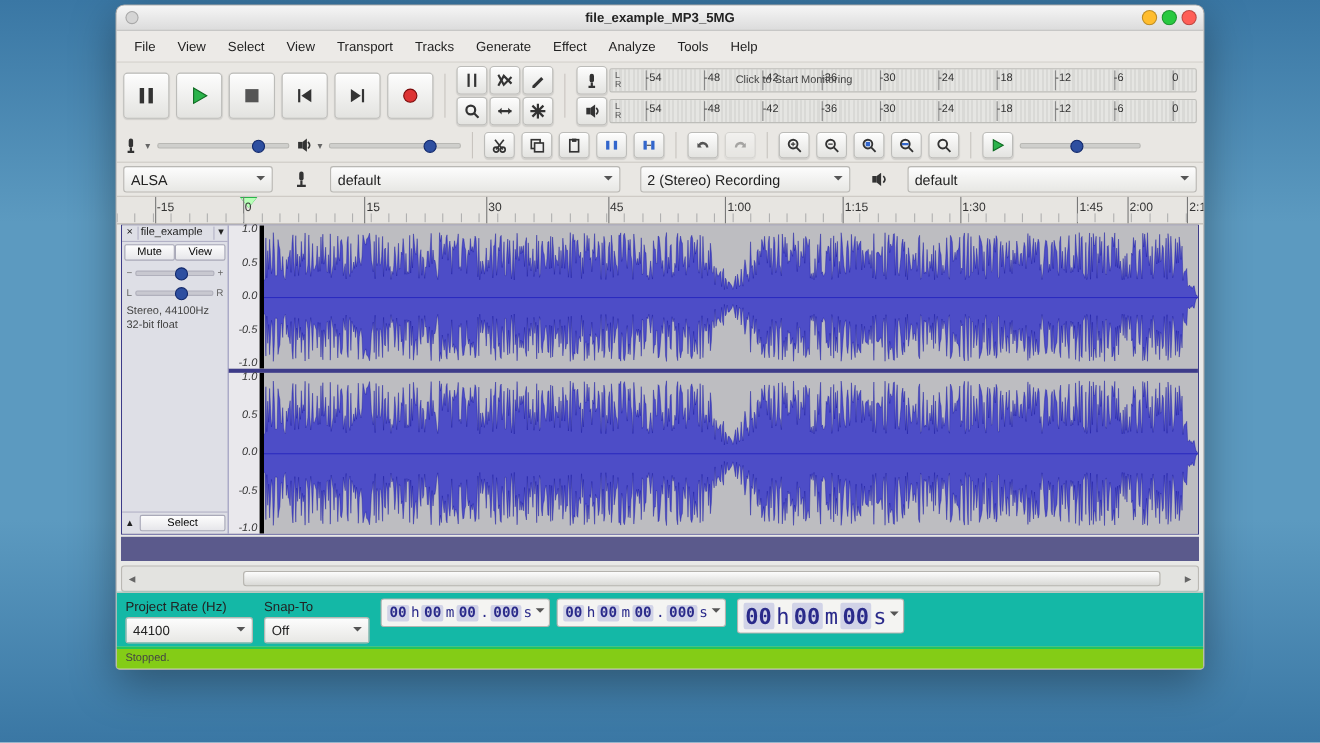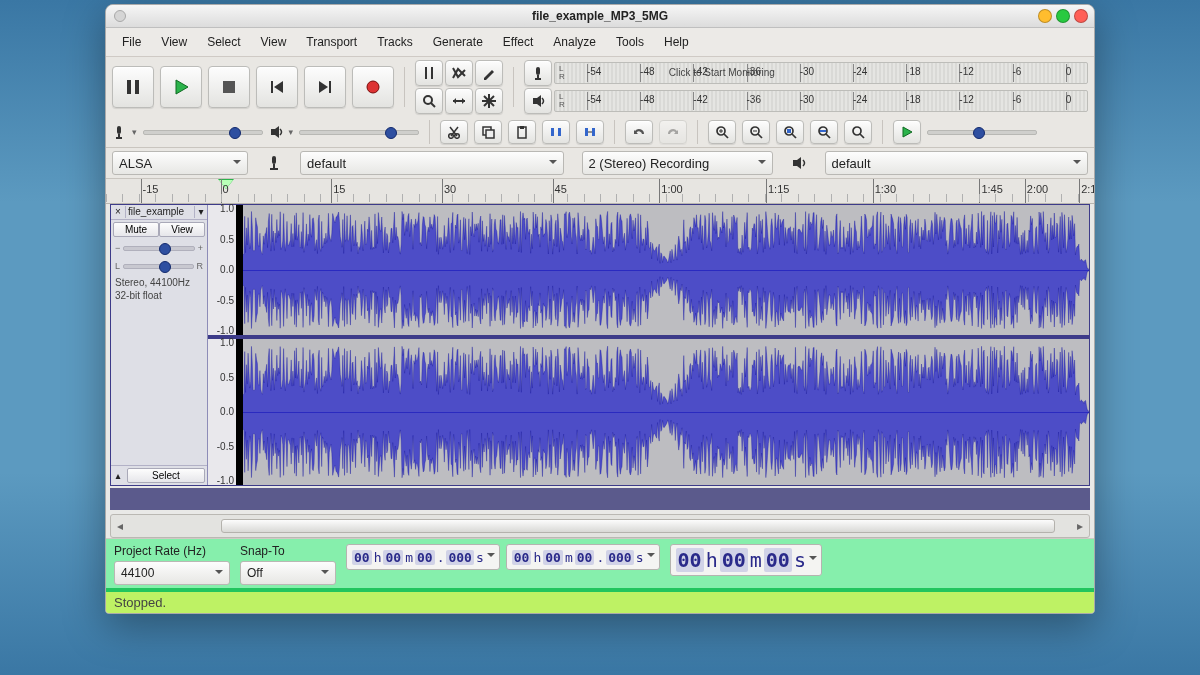--- a/index.html
+++ b/index.html
@@ -101,51 +101,51 @@
 .mini-slider .bar{flex:1;height:3px;background:#c8c8d0;border:1px solid #b0b0bc;border-radius:2px;margin:0 3px}
 .mini-slider .thumb{position:absolute;width:10px;height:10px;border-radius:50%;background:#2e4fa0;border:1px solid #132a6d;top:2px}
 .track-panel .info{padding:2px 4px;color:#444;line-height:1.25}
 .track-panel .foot{margin-top:auto;display:flex;align-items:center;border-top:1px solid #b2b1c6}
 .track-panel .foot .tri{width:14px;text-align:center}
 .track-panel .foot button{
  flex:1;margin:2px;font-size:10px;background:linear-gradient(#fdfdfd,#e6e6ea);
  border:1px solid #a9a9b8;border-radius:2px;padding:1px 0;
 }
 .vruler{
- width:28px;background:#e9e8ec;border-right:7px solid #000000;position:relative;font-size:10px;color:#333;
+ width:28px;background:#e9e8ec;border-right:4px solid #000000;position:relative;font-size:10px;color:#333;font-style:italic;
 }
 .vruler span{position:absolute;right:2px;transform:translateY(-50%)}
 .wave{flex:1;position:relative;background:#bdbdc1;overflow:hidden;}
 .wave .center{position:absolute;left:0;right:0;height:0;border-top:1px solid #3030a8;}
 .wave svg{position:absolute;inset:0;width:100%;height:100%;}
 .hsep{height:4px;background:#3d3b89}
 
 .lowerstrip{height:22px;background:#5b5a8c;margin:0 4px}
 
 .hscroll{
  height:22px;margin:4px 4px 0 4px;background:#e3e3e0;border:1px solid #bab8b3;border-radius:3px;
  display:flex;align-items:center;
 }
 .hscroll .arrow{width:18px;text-align:center;color:#666}
 .hscroll .thumb{
  height:12px;background:linear-gradient(#fcfcfc,#d9d9d6);border:1px solid #b4b2ad;border-radius:3px;margin:0 2px;
 }
 
-.selbar{display:flex;align-items:flex-start;gap:10px;padding:5px 8px 3px 8px;background:#86efac;border-top:1px solid #cfcac5}
+.selbar{display:flex;align-items:flex-start;gap:10px;padding:5px 8px 3px 8px;background:#14b8a6;border-top:1px solid #cfcac5}
 .selcol{display:flex;flex-direction:column;gap:2px;font-size:12px}
 .timebox{
  height:24px;background:#f4f4f2;border:1px solid #b5b4b0;border-radius:3px;
  display:flex;align-items:center;padding:0 4px;font-family:ui-monospace,monospace;font-size:13px;
 }
 .timebox .seg{background:#d1d3e7;padding:0 2px;margin:0 1px;border-radius:2px;color:#2a2a8a;font-weight:600}
 .timebox .unit{color:#2a2a8a;margin:0 1px}
 .timebox.big{height:30px;font-size:20px}
 .timebox .dd{margin-left:2px;border:4px solid transparent;border-top-color:#555}
 
-.status{padding:3px 8px;background:#bef264;border-top:4px solid #22c55e;font-size:13px;color:#444}
+.status{padding:3px 8px;background:#84cc16;border-top:2px solid #22c55e;font-size:10px;color:#444}
 </style>
 </head>
 <body>
 
 <div class="window">
 
  <div class="titlebar">
   <span class="dot-left"></span>
   <span>file_example_MP3_5MG</span>
   <div class="traffic">

